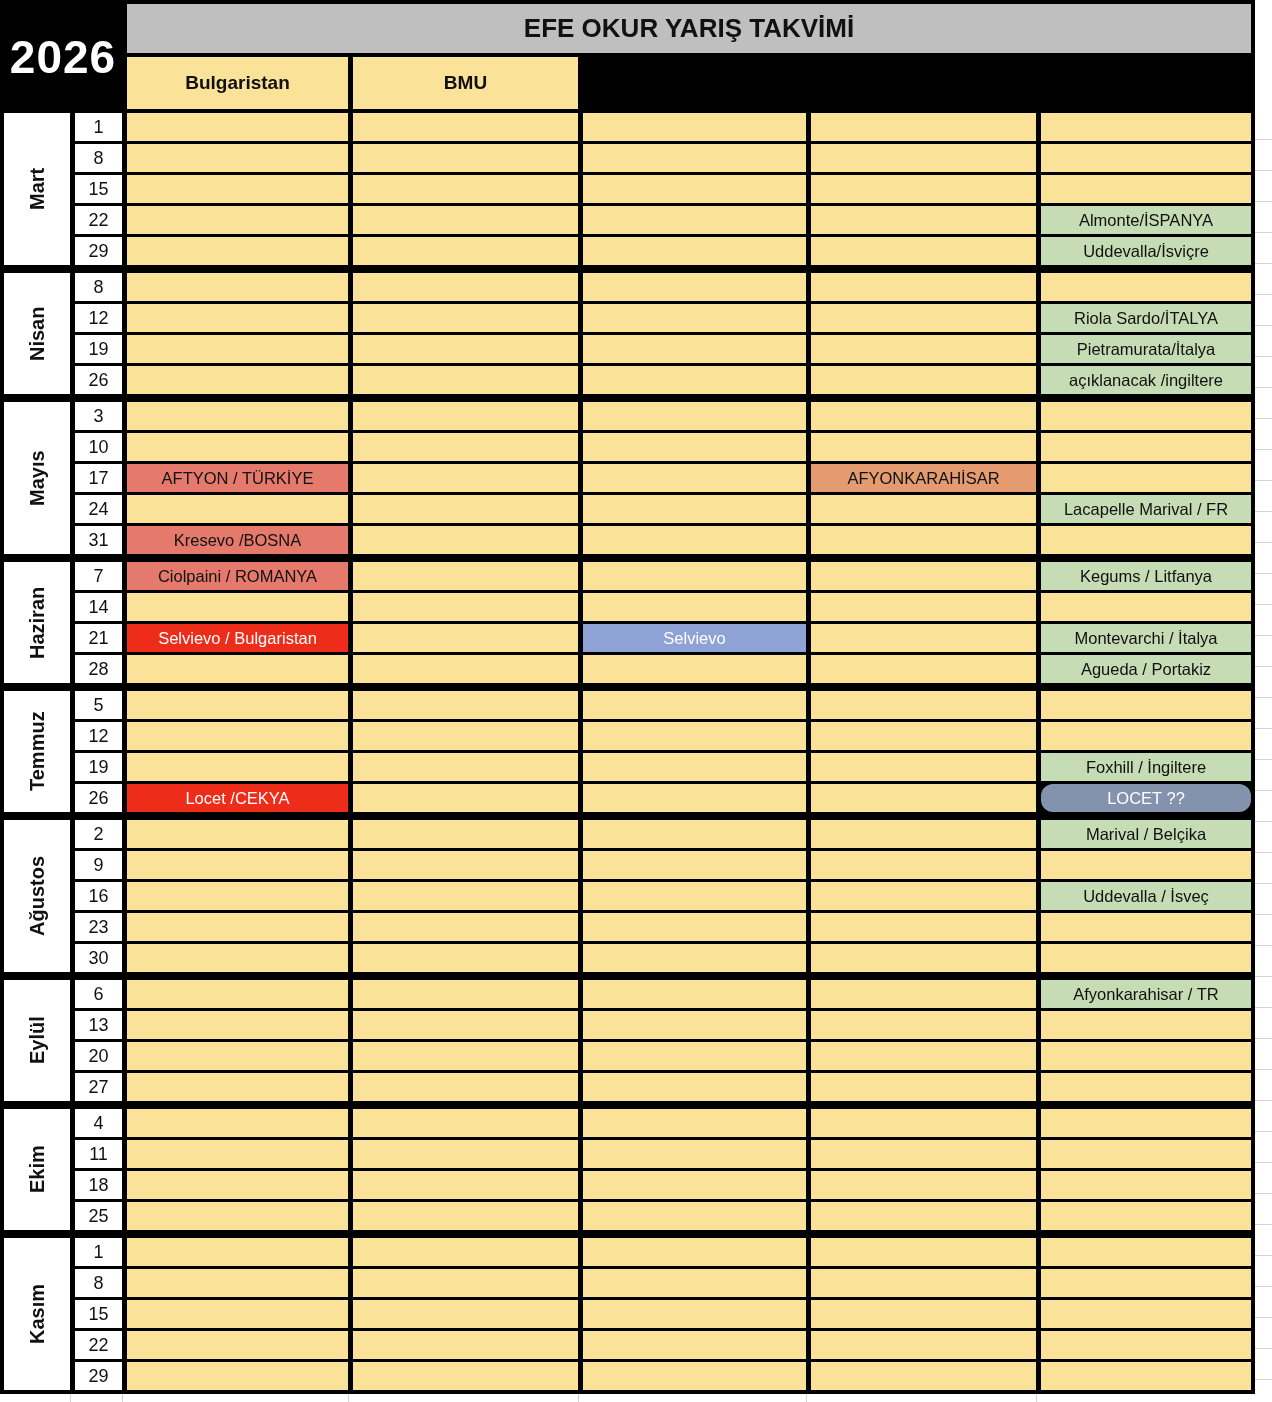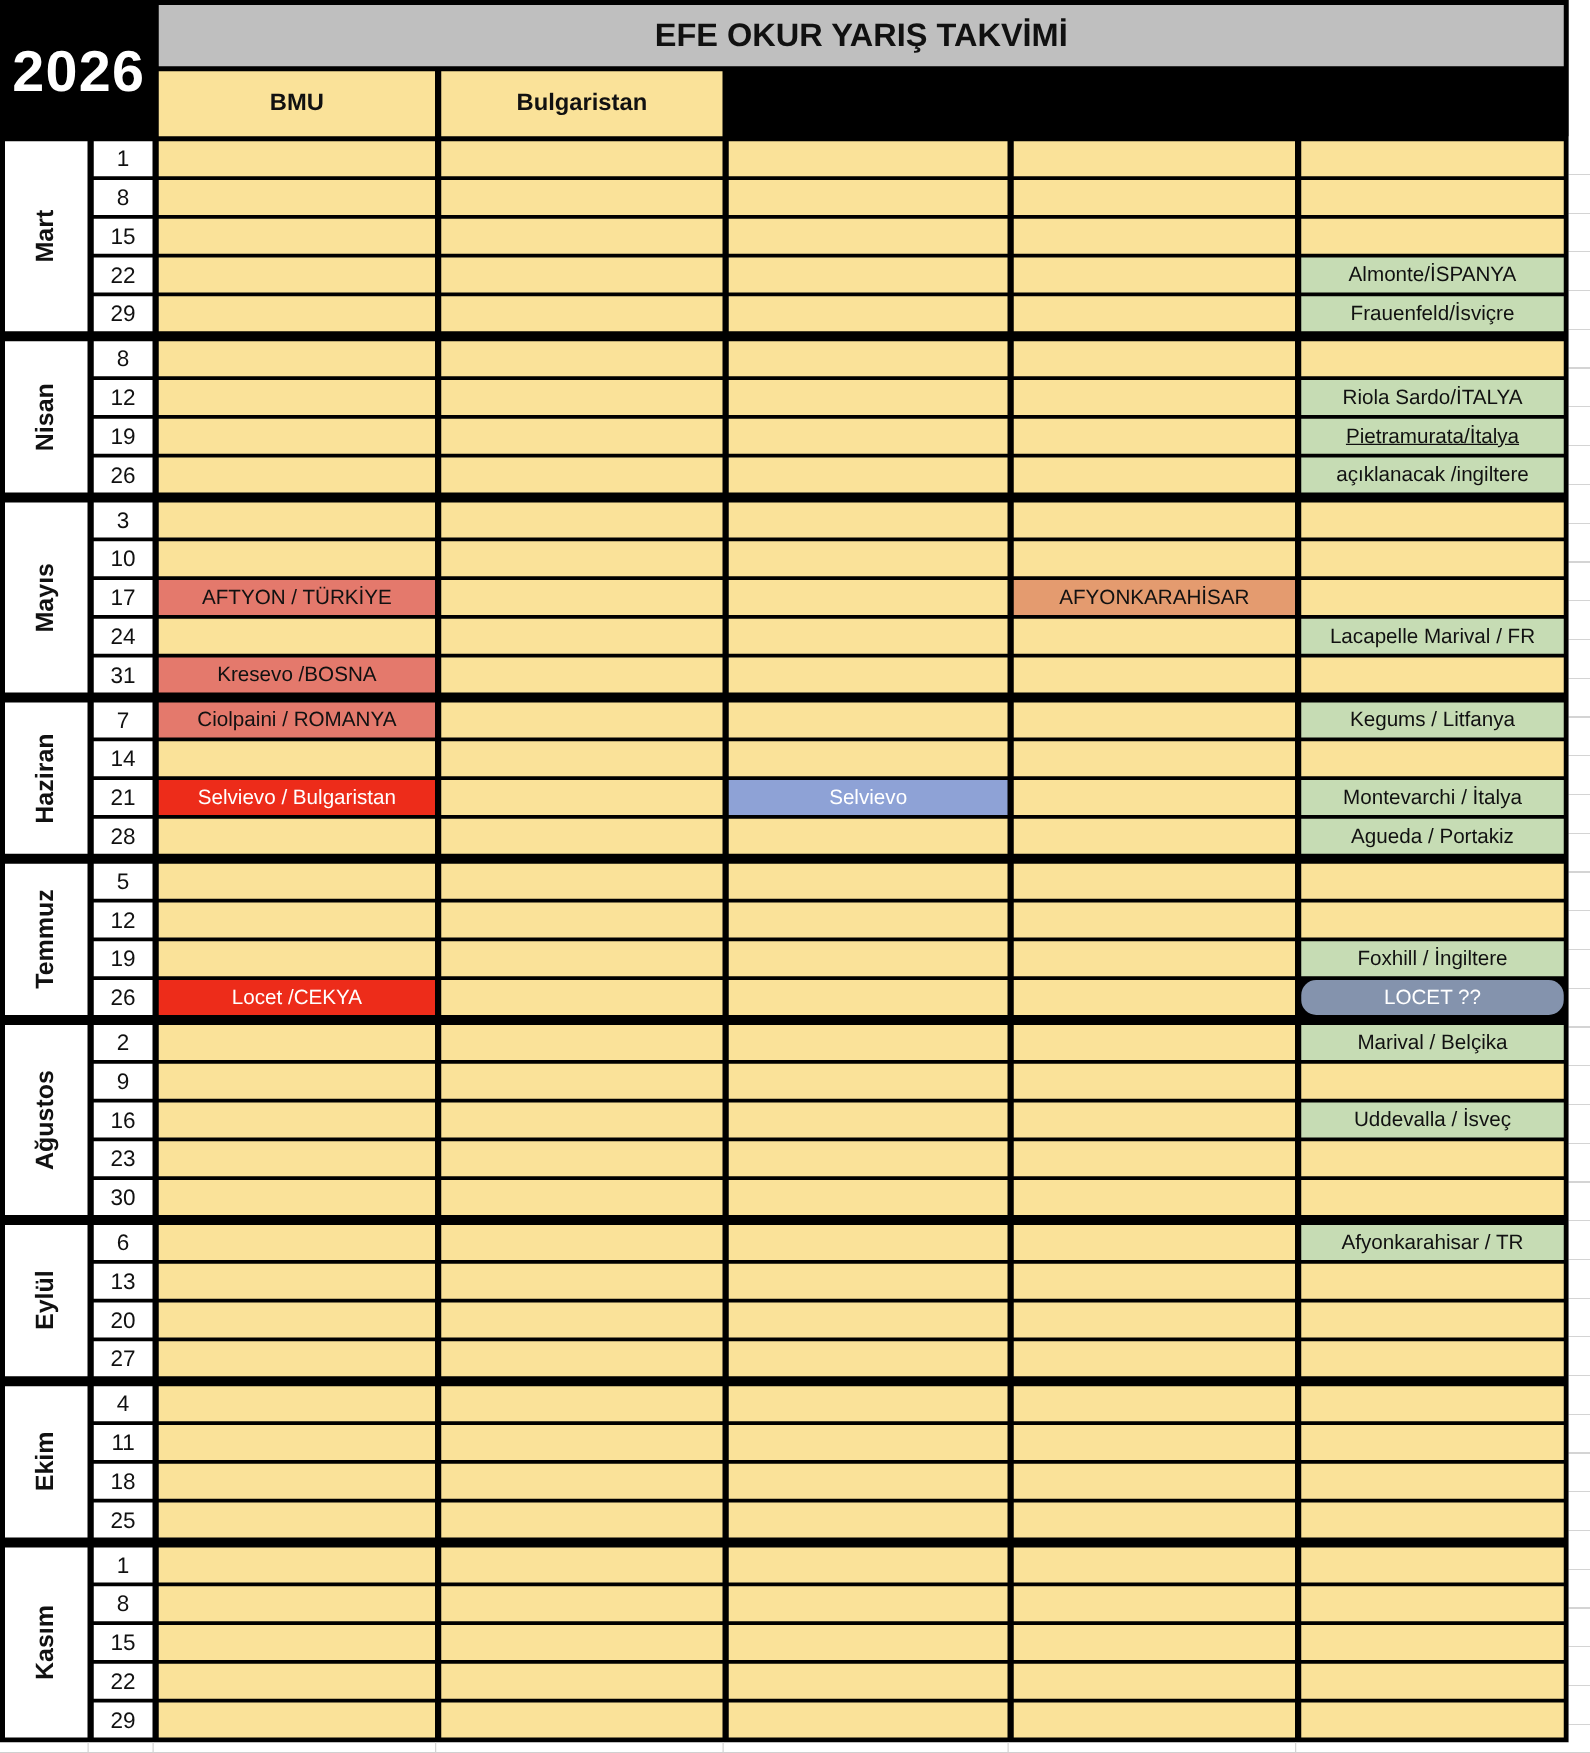--- a/index.html
+++ b/index.html
@@ -44,22 +44,22 @@
      linear-gradient(#d4d4d4,#d4d4d4) 1036px 0/1px 100% no-repeat,
      #fff;}
 </style>
 </head>
 <body>
 
 <div class="table-wrap">
   <div class="head-grid">
     <div class="year-box">2026</div>
     <div class="title-bar">EFE OKUR  YARIŞ TAKVİMİ</div>
+    <div class="header-cell row2">Bulgaristan</div>
     <div class="header-cell row2">BMU</div>
-    <div class="header-cell row2">Bulgaristan</div>
   </div>
   <div id="calendar-body">
       <div class="month-section first">
         <div class="month-label" style="grid-row: 1 / span 5;">Mart</div>
         <div class="day-cell" style="grid-area: 1 / 2;">1</div>
         <div class="event-cell" style="grid-area: 1 / 3;"></div>
         <div class="event-cell" style="grid-area: 1 / 4;"></div>
         <div class="event-cell" style="grid-area: 1 / 5;"></div>
         <div class="event-cell" style="grid-area: 1 / 6;"></div>
         <div class="event-cell" style="grid-area: 1 / 7;"></div>
@@ -79,42 +79,42 @@
         <div class="event-cell" style="grid-area: 4 / 3;"></div>
         <div class="event-cell" style="grid-area: 4 / 4;"></div>
         <div class="event-cell" style="grid-area: 4 / 5;"></div>
         <div class="event-cell" style="grid-area: 4 / 6;"></div>
         <div class="event-cell ev-green" style="grid-area: 4 / 7;">Almonte/İSPANYA</div>
         <div class="day-cell" style="grid-area: 5 / 2;">29</div>
         <div class="event-cell" style="grid-area: 5 / 3;"></div>
         <div class="event-cell" style="grid-area: 5 / 4;"></div>
         <div class="event-cell" style="grid-area: 5 / 5;"></div>
         <div class="event-cell" style="grid-area: 5 / 6;"></div>
-        <div class="event-cell ev-green" style="grid-area: 5 / 7;">Frauenfeld/İsviçre</div>
+        <div class="event-cell ev-green" style="grid-area: 5 / 7;">Uddevalla/İsviçre</div>
       </div>
       <div class="month-section">
         <div class="month-label" style="grid-row: 1 / span 4;">Nisan</div>
         <div class="day-cell" style="grid-area: 1 / 2;">8</div>
         <div class="event-cell" style="grid-area: 1 / 3;"></div>
         <div class="event-cell" style="grid-area: 1 / 4;"></div>
         <div class="event-cell" style="grid-area: 1 / 5;"></div>
         <div class="event-cell" style="grid-area: 1 / 6;"></div>
         <div class="event-cell" style="grid-area: 1 / 7;"></div>
         <div class="day-cell" style="grid-area: 2 / 2;">12</div>
         <div class="event-cell" style="grid-area: 2 / 3;"></div>
         <div class="event-cell" style="grid-area: 2 / 4;"></div>
         <div class="event-cell" style="grid-area: 2 / 5;"></div>
         <div class="event-cell" style="grid-area: 2 / 6;"></div>
         <div class="event-cell ev-green" style="grid-area: 2 / 7;">Riola Sardo/İTALYA</div>
         <div class="day-cell" style="grid-area: 3 / 2;">19</div>
         <div class="event-cell" style="grid-area: 3 / 3;"></div>
         <div class="event-cell" style="grid-area: 3 / 4;"></div>
         <div class="event-cell" style="grid-area: 3 / 5;"></div>
         <div class="event-cell" style="grid-area: 3 / 6;"></div>
-        <div class="event-cell ev-green" style="grid-area: 3 / 7; text-decoration: underline;">Pietramurata/İtalya</div>
+        <div class="event-cell ev-green" style="grid-area: 3 / 7;">Pietramurata/İtalya</div>
         <div class="day-cell" style="grid-area: 4 / 2;">26</div>
         <div class="event-cell" style="grid-area: 4 / 3;"></div>
         <div class="event-cell" style="grid-area: 4 / 4;"></div>
         <div class="event-cell" style="grid-area: 4 / 5;"></div>
         <div class="event-cell" style="grid-area: 4 / 6;"></div>
         <div class="event-cell ev-green" style="grid-area: 4 / 7;">açıklanacak /ingiltere</div>
       </div>
       <div class="month-section">
         <div class="month-label" style="grid-row: 1 / span 5;">Mayıs</div>
         <div class="day-cell" style="grid-area: 1 / 2;">3</div>

